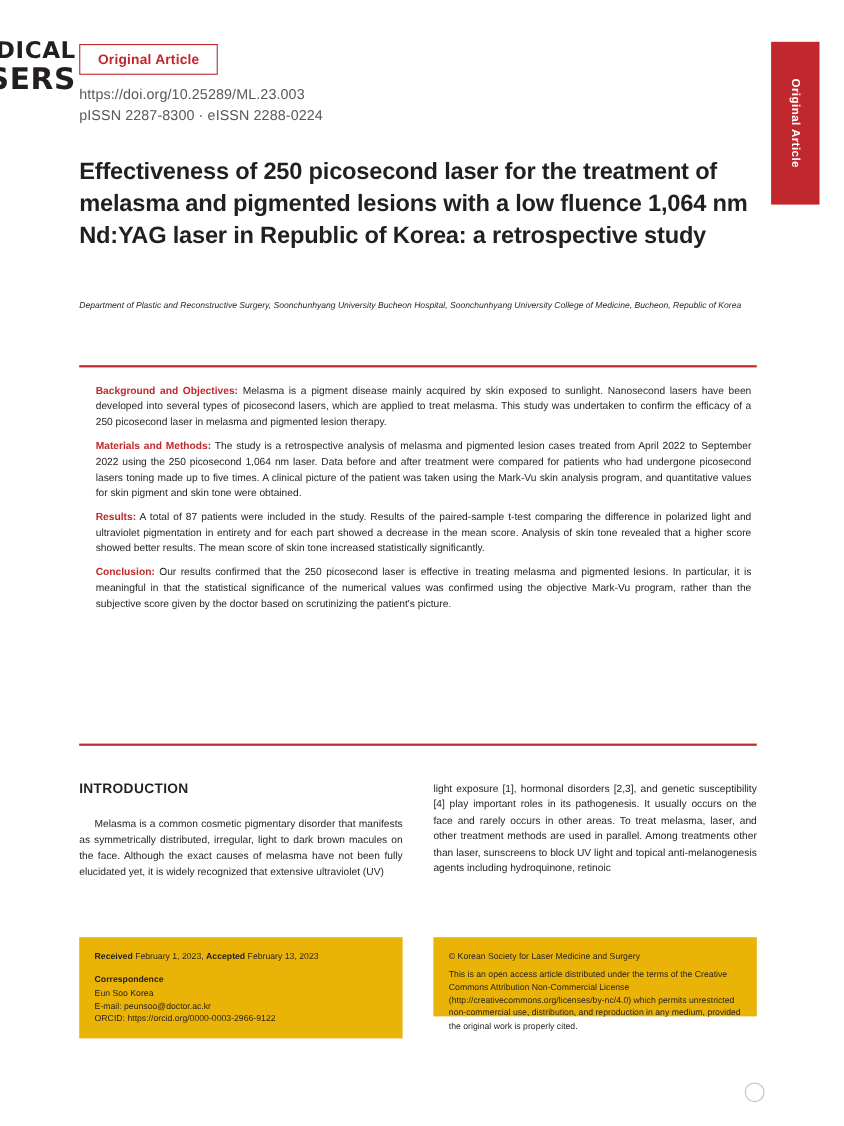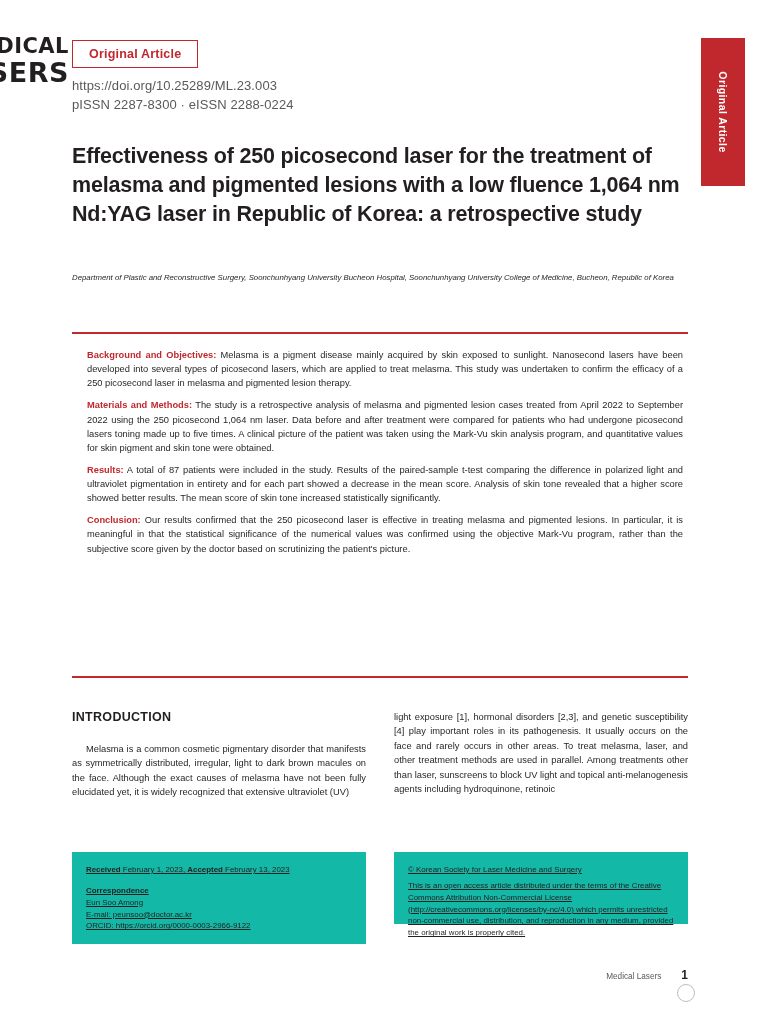--- a/index.html
+++ b/index.html
@@ -195,27 +195,26 @@
   }
   .col-left { left: 72px; top: 742px; }
   .col-right { left: 394px; top: 710px; }
   .col p { margin: 0; text-indent: 14px; }
   .col p.noindent { text-indent: 0; }
 
   
   .footer-box {
     position: absolute;
     top: 852px;
-    background: #14b8a6;
+    background: #eab308;
     box-sizing: border-box;
     padding: 12px 14px;
     font-size: 7.9px;
     line-height: 1.5;
     color: #231f20;
-    text-decoration: underline;
   }
   .footer-left {
     left: 72px;
     width: 294px;
     height: 92px;
   }
   .footer-right {
     left: 394px;
     width: 294px;
     height: 72px;
@@ -298,28 +297,25 @@
   </div>
 
   <div class="footer-box footer-left">
     <div class="line1">
       <b>Received</b>
       <span>February 1, 2023,</span>
       <b>Accepted</b>
       <span>February 13, 2023</span>
     </div>
     <div><b>Correspondence</b></div>
-    <div>Eun Soo Among</div>
+    <div>Eun Soo Korea</div>
     <div>E-mail: peunsoo@doctor.ac.kr</div>
     <div>ORCID: https://orcid.org/0000-0003-2966-9122</div>
   </div>
 
   <div class="footer-box footer-right">
     <p>© Korean Society for Laser Medicine and Surgery</p>
     <p>This is an open access article distributed under the terms of the Creative Commons Attribution Non-Commercial License (http://creativecommons.org/licenses/by-nc/4.0) which permits unrestricted non-commercial use, distribution, and reproduction in any medium, provided the original work is properly cited.</p>
   </div>
 
-  <div class="page-footer">
-    <span class="jname">Medical Lasers</span><span class="pno">1</span>
-  </div>
   <div class="corner-mark"></div>
 
 </div>
 
 </body></html>

